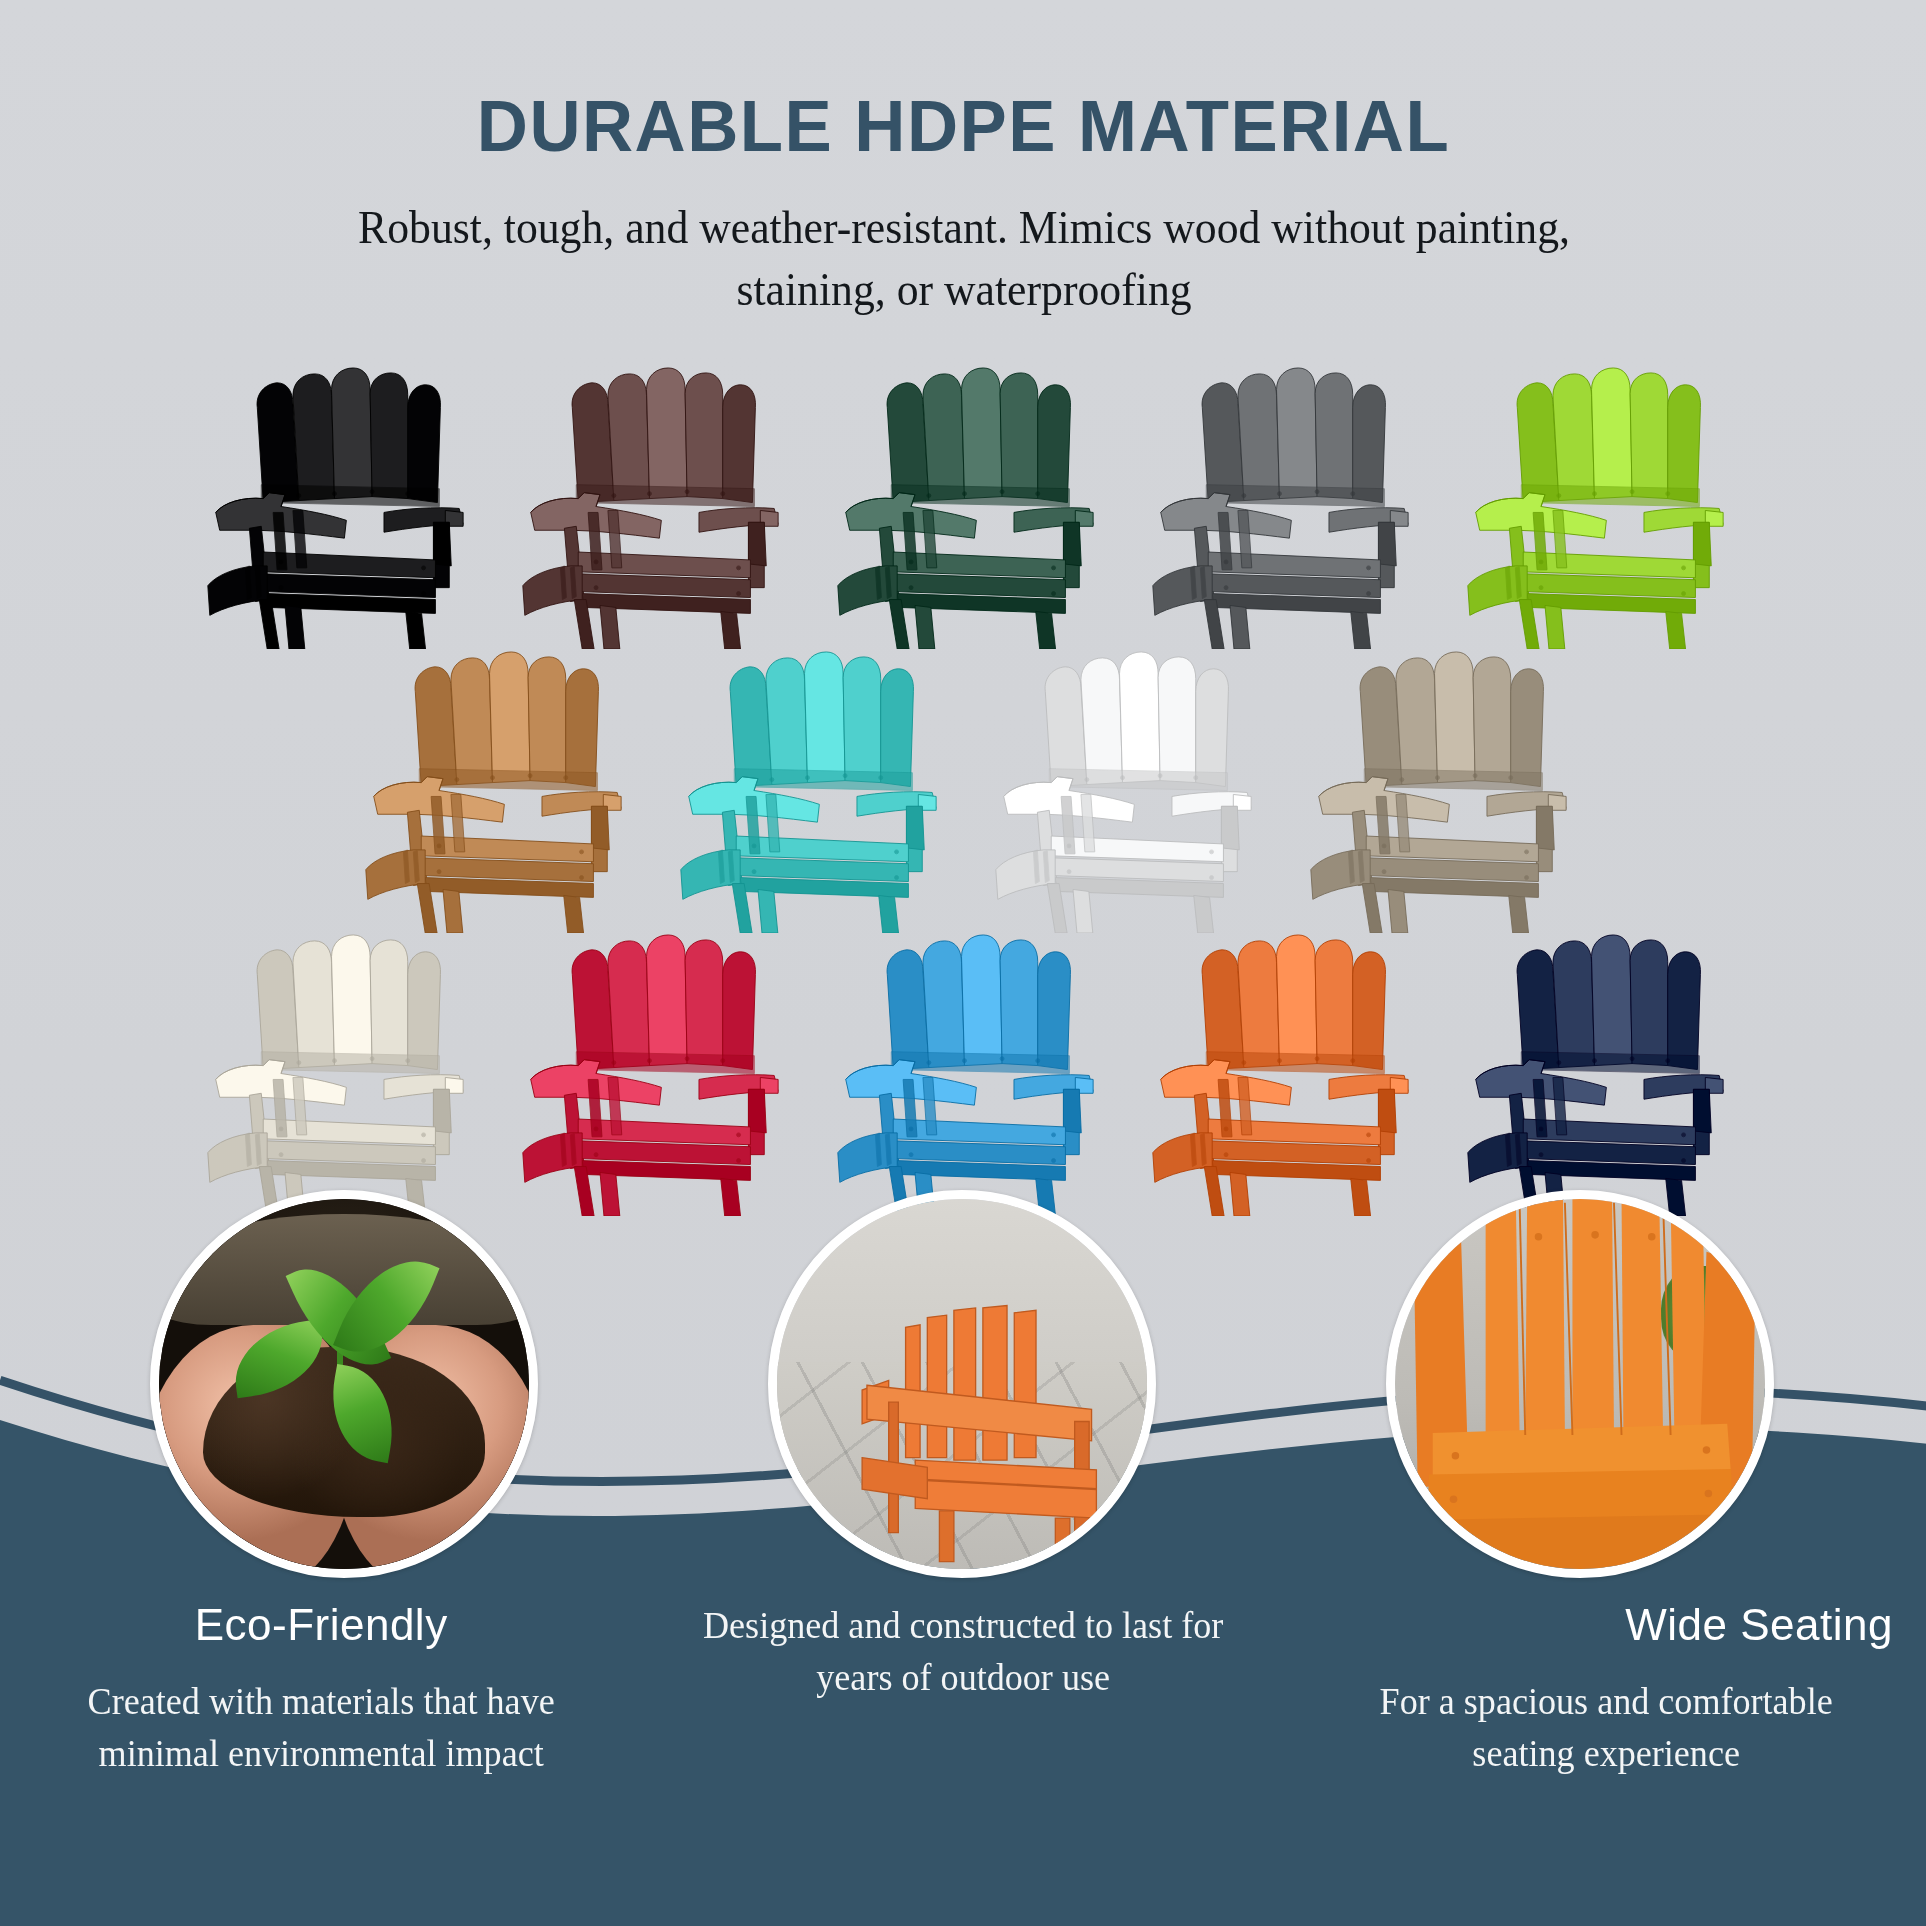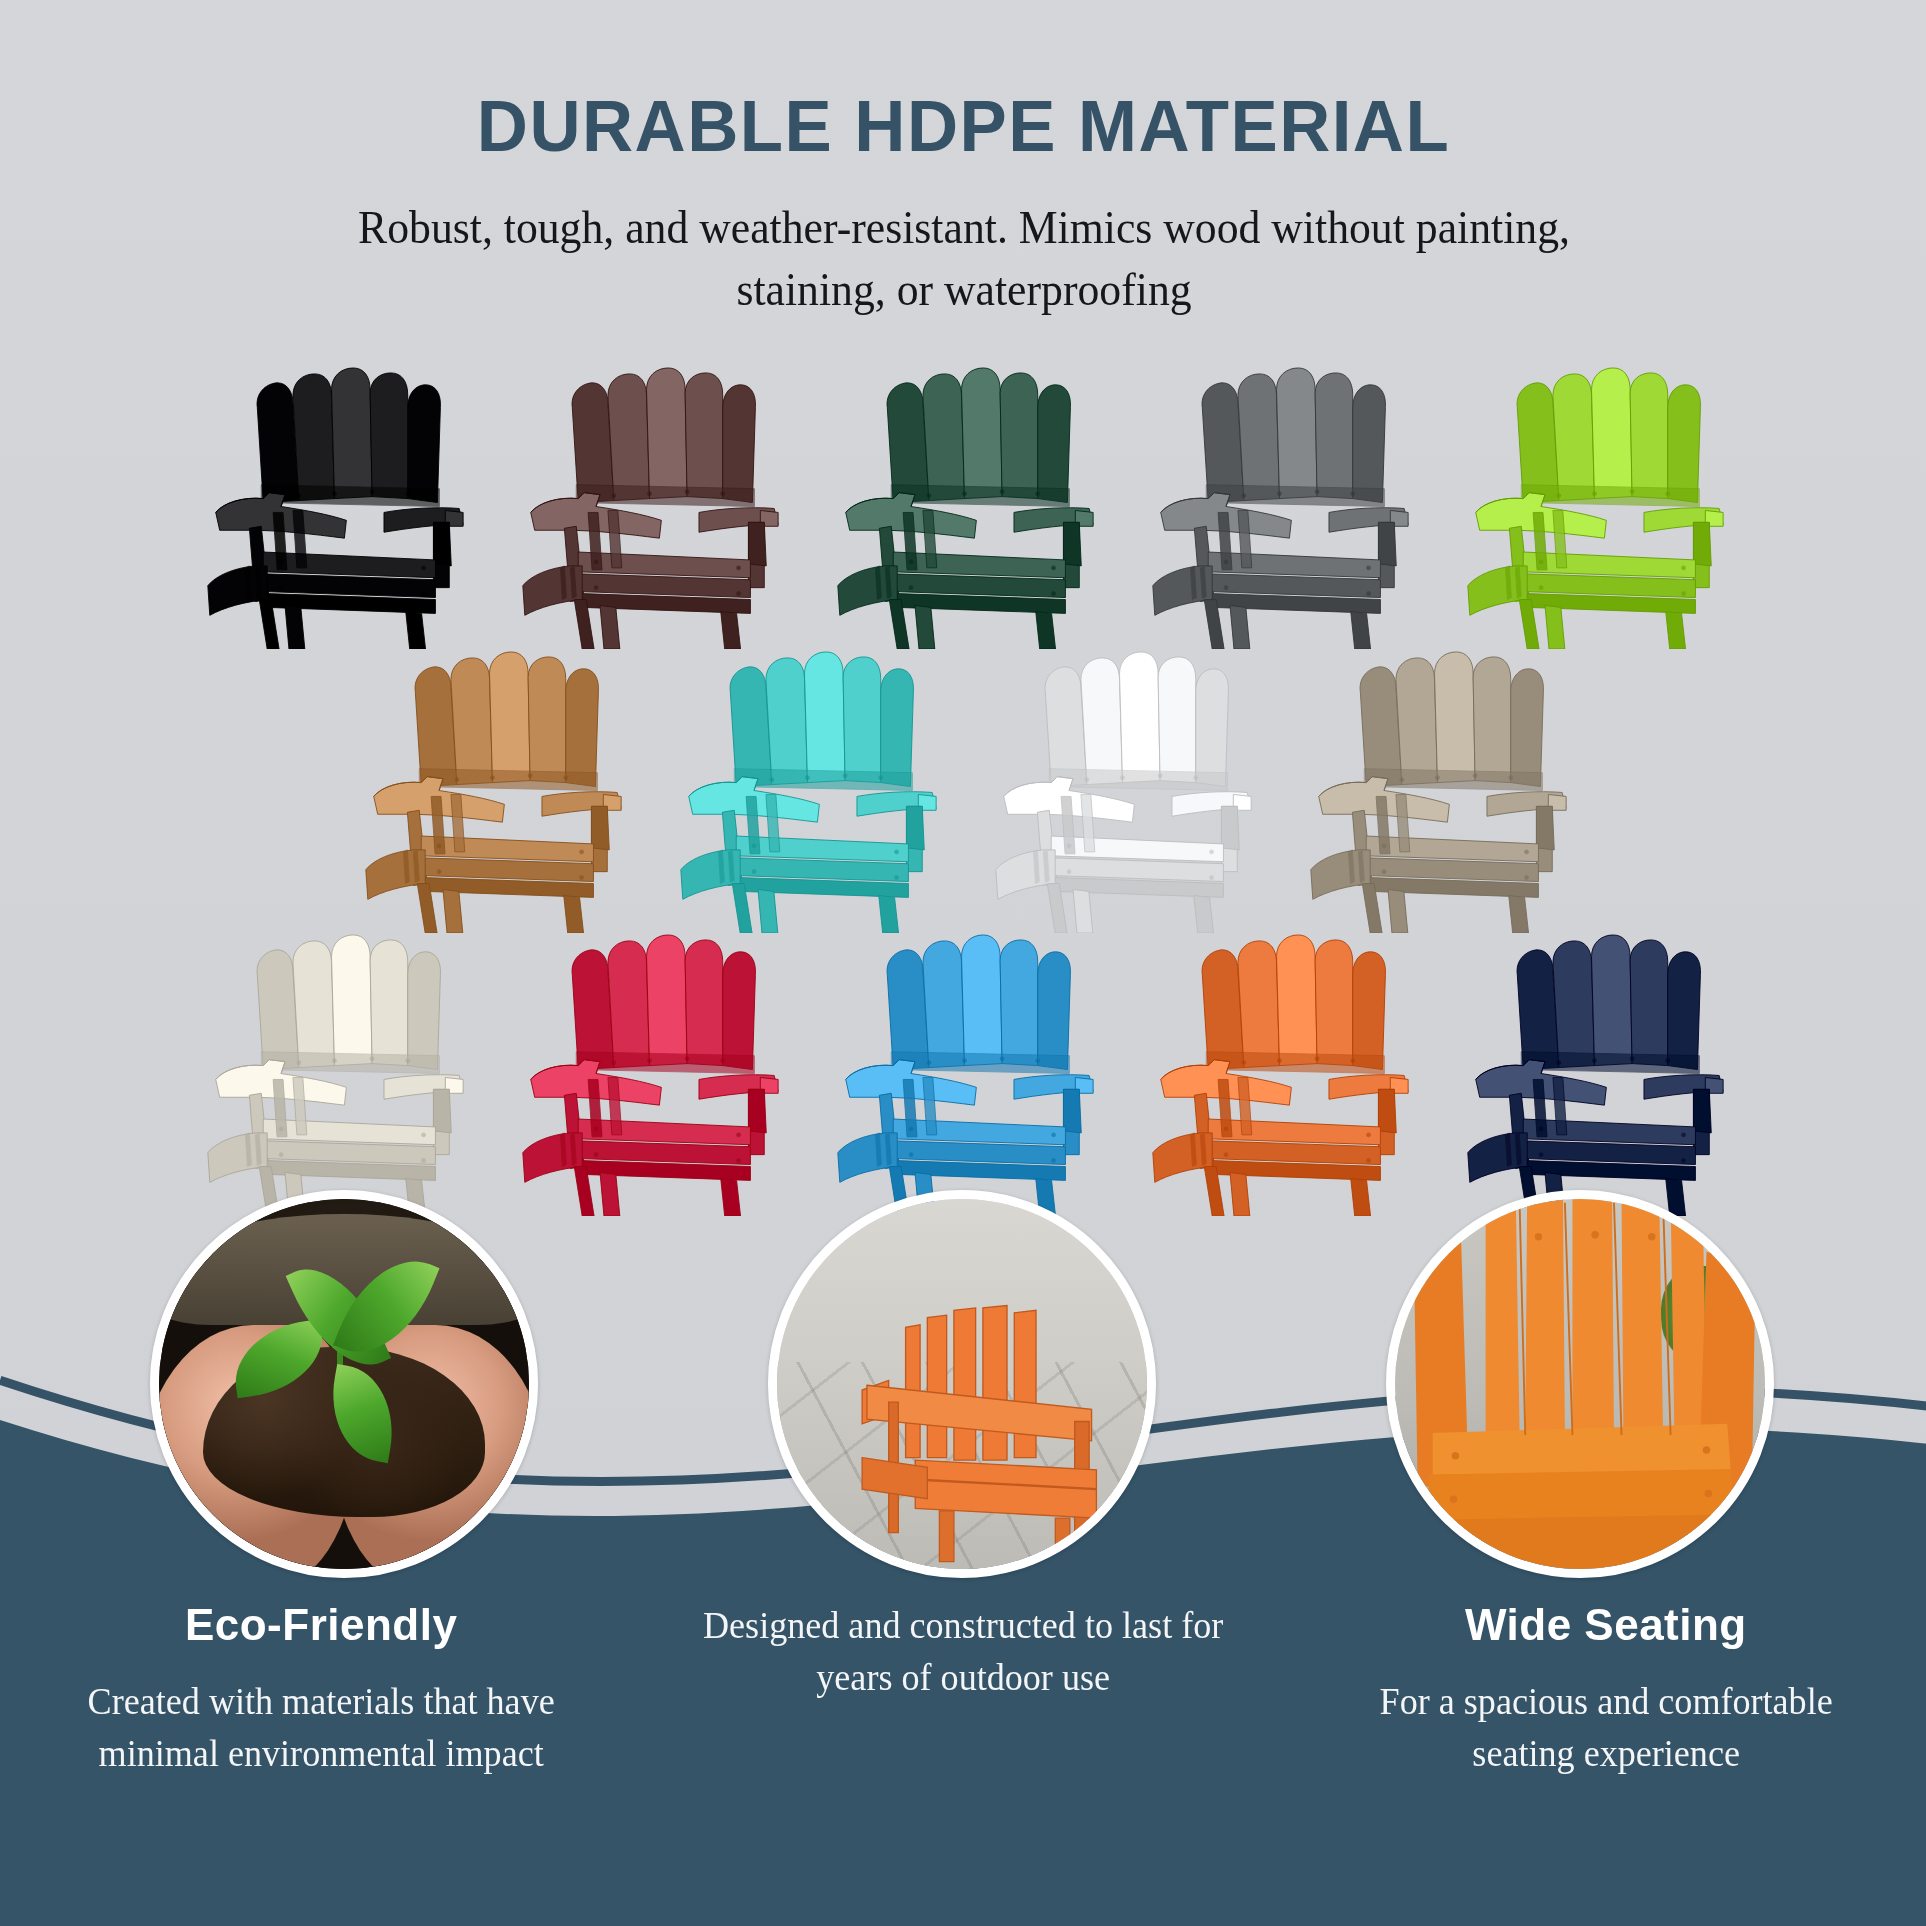--- a/index.html
+++ b/index.html
@@ -189,21 +189,21 @@
     height: 327px;
     display: flex;
   }
   .feature-col {
     flex: 1 1 0;
     text-align: center;
     padding: 0 34px;
   }
   .feature-title {
     font-family: "Liberation Sans", sans-serif;
-    font-weight: 700;
+    font-weight: 400;
     font-size: 44px;
     color: #ffffff;
     letter-spacing: 0.5px;
     margin-bottom: 26px;
   }
   .feature-desc {
     font-family: "Liberation Serif", serif;
     font-size: 38px;
     line-height: 1.36;
     color: #f3f5f6;
@@ -1085,20 +1085,20 @@
     <div class="feature-col">
       <div class="feature-title" style="color: rgb(255, 255, 255);">Eco-Friendly</div>
       <div class="feature-desc">Created with materials that have minimal environmental impact</div>
     </div>
 
     <div class="feature-col">
       <div class="feature-desc">Designed and constructed to last for years of outdoor use</div>
     </div>
 
     <div class="feature-col">
-      <div class="feature-title" style="color: rgb(255, 255, 255);">Wide Seating</div>
+      <div class="feature-title" style="color: rgb(255, 255, 255); text-align: right;">Wide Seating</div>
       <div class="feature-desc">For a spacious and comfortable seating experience</div>
     </div>
 
   </div>
 
 </div>
 
 
 </body></html>

